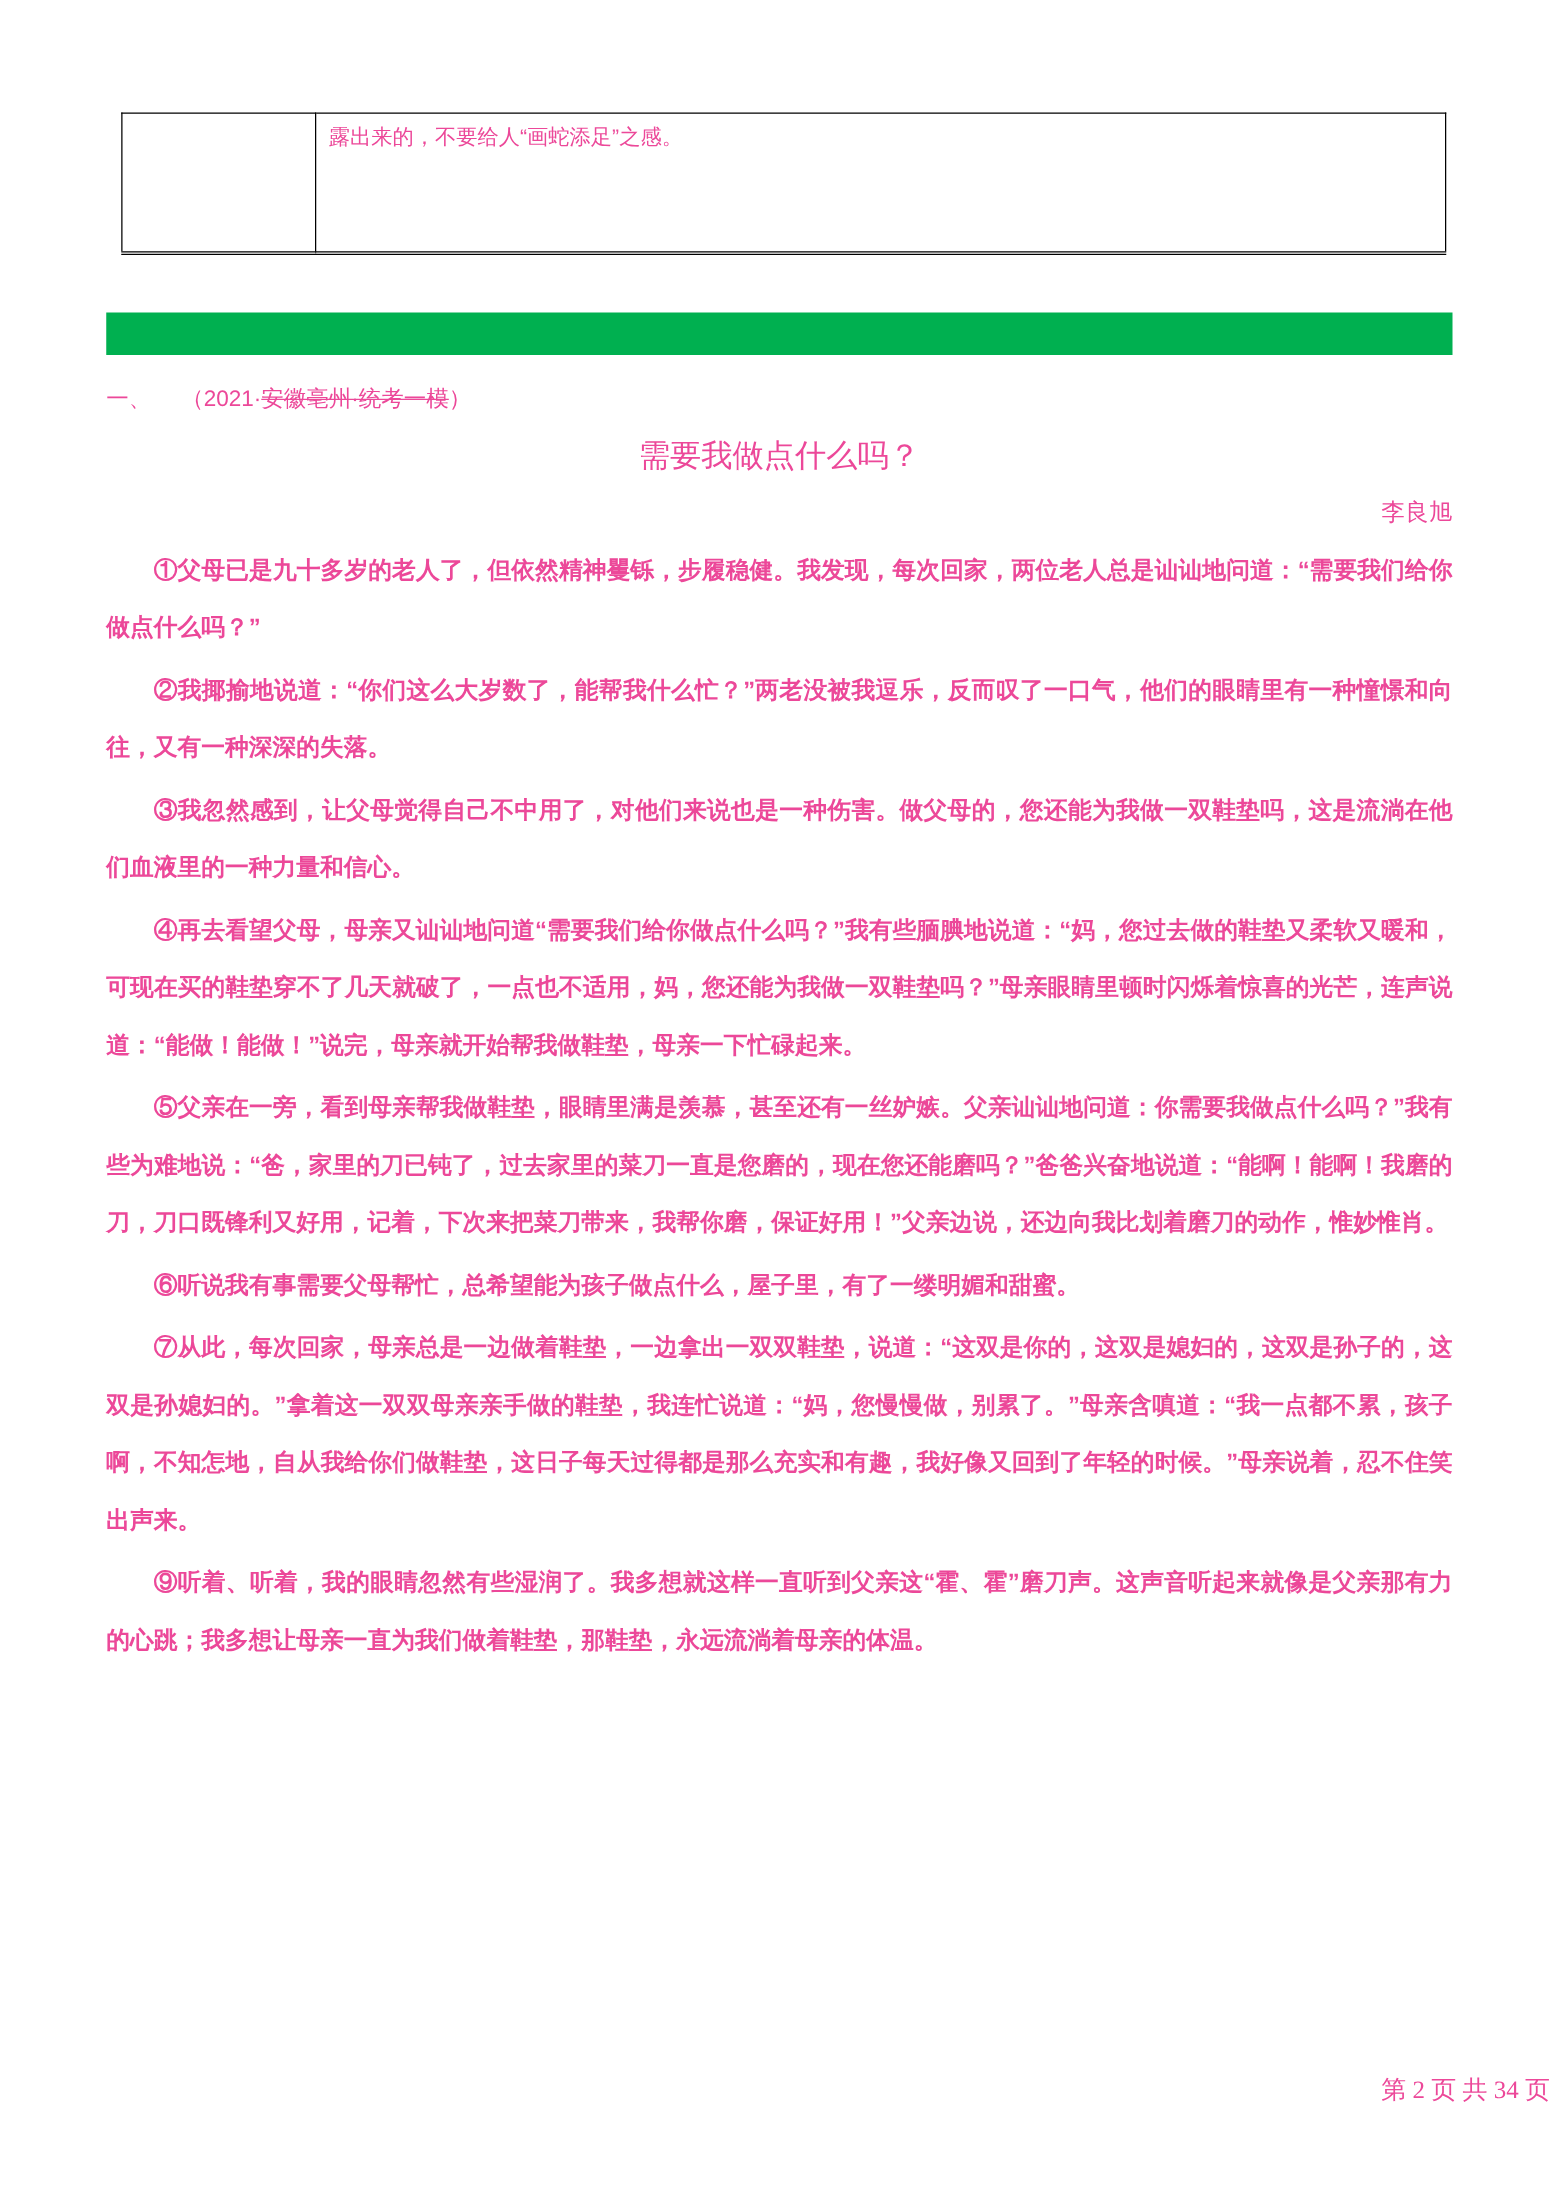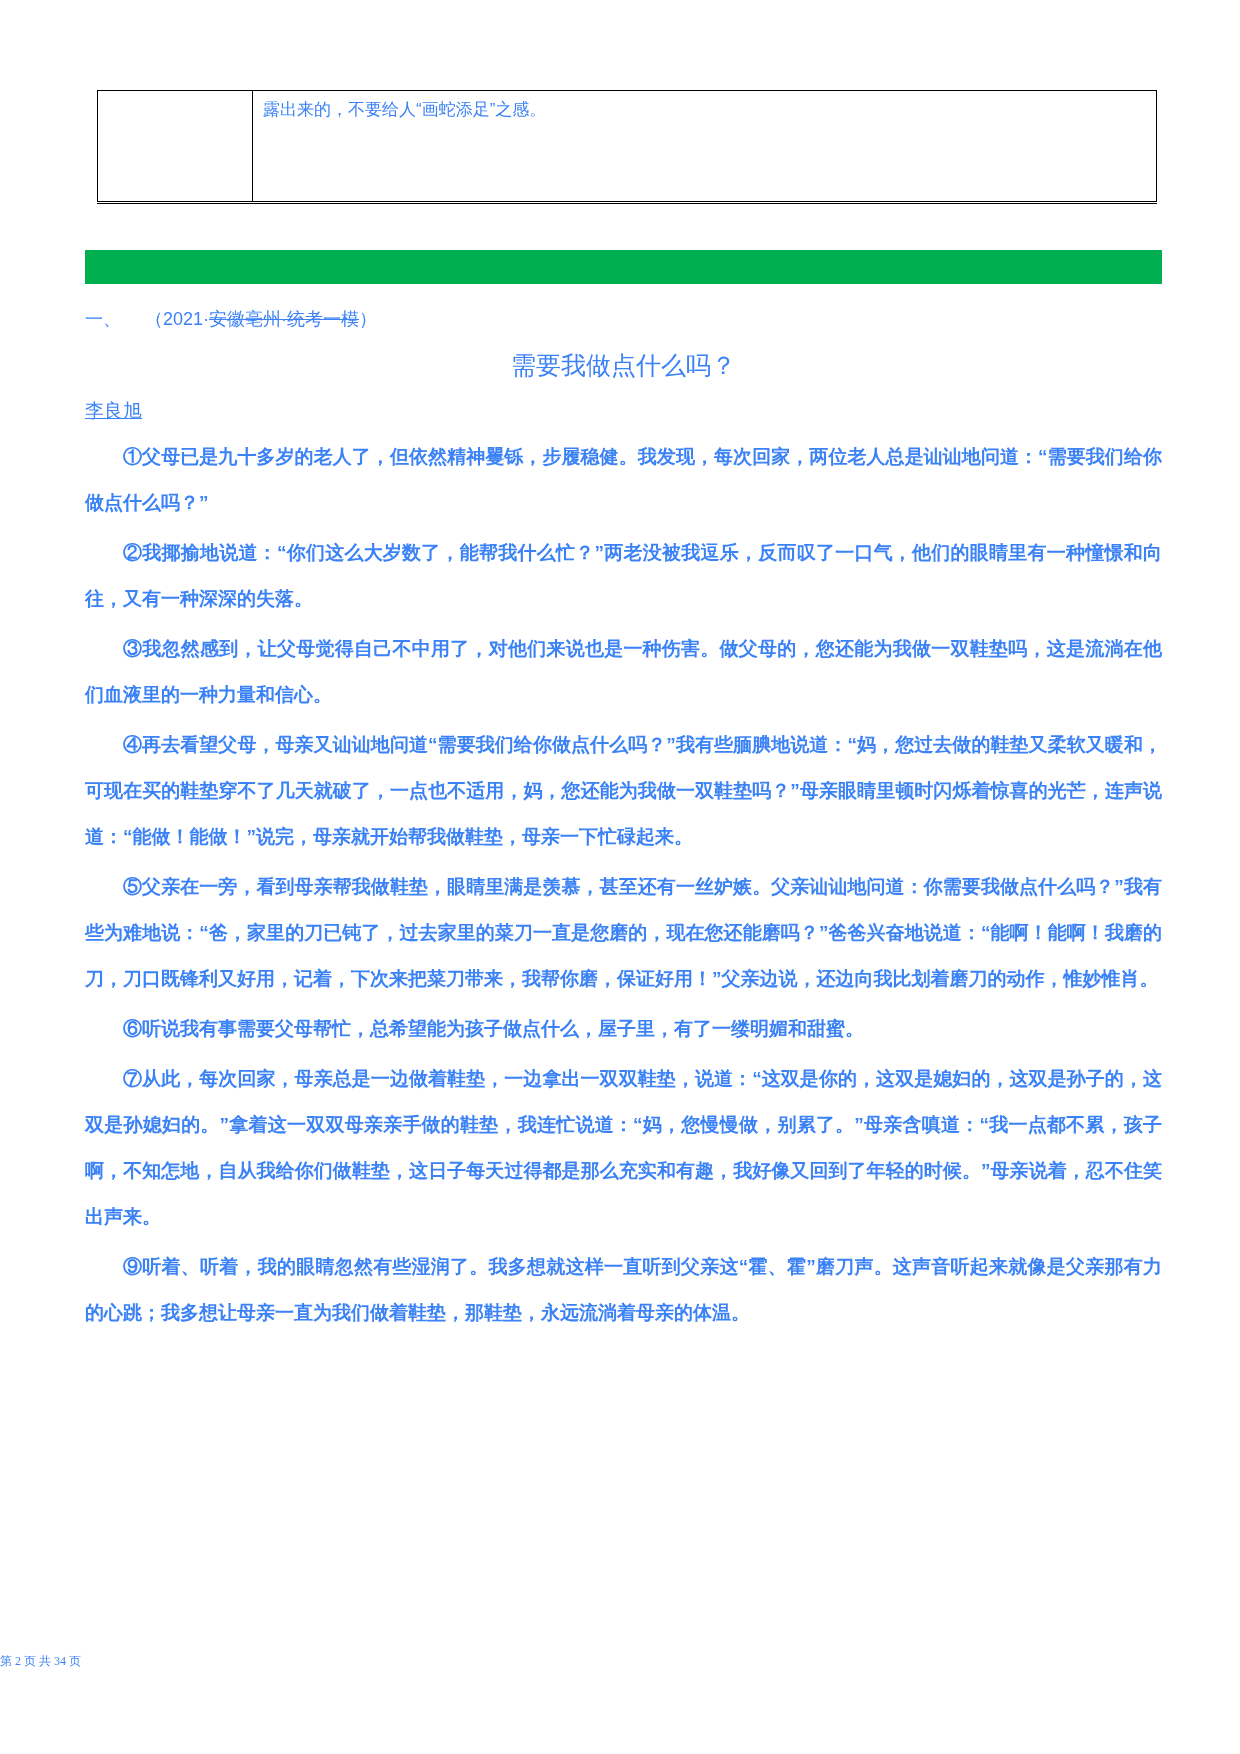--- a/index.html
+++ b/index.html
@@ -1,21 +1,21 @@
 <!DOCTYPE html>
 <html><head>
 <meta charset="utf-8">
 <style>
   html, body { margin: 0; padding: 0; background: #ffffff; }
   .page {
     position: relative;
     width: 1240px;
     height: 1754px;
     background: #ffffff;
-    color: #3b82f6;
+    color: #ec4899;
     font-family: "Liberation Sans", sans-serif;
     box-sizing: border-box;
     padding: 90px 78px 0 85px;
     overflow: hidden;
   }
   
   .answer-table {
     border-collapse: collapse;
     margin-left: 12px;
     width: 1060px;
@@ -47,43 +47,42 @@
   .heading-number { margin-right: 24px; }
   .struck { text-decoration: line-through; }
   
   .article-title {
     text-align: center;
     font-size: 25px;
     line-height: 46px;
     margin-top: 10px;
   }
   .article-author {
-    text-align: left;
+    text-align: right;
     font-size: 19px;
     line-height: 46px;
-    text-decoration: underline;
   }
   .article p {
     margin: 0;
     font-size: 19px;
     line-height: 46px;
     text-align: justify;
     text-indent: 38px;
     word-break: break-all;
     font-weight: bold;
   }
   .article p + p { margin-top: 4px; }
   
   .page-footer {
     position: absolute;
     left: 0;
     right: 0;
-    bottom: 84px;
-    text-align: left;
-    font-size: 12px;
+    bottom: 69px;
+    text-align: right;
+    font-size: 20px;
     font-family: "Liberation Serif", serif;
   }
 </style>
 </head>
 <body>
 
 <div class="page">
 
   <table class="answer-table">
     <tbody>

